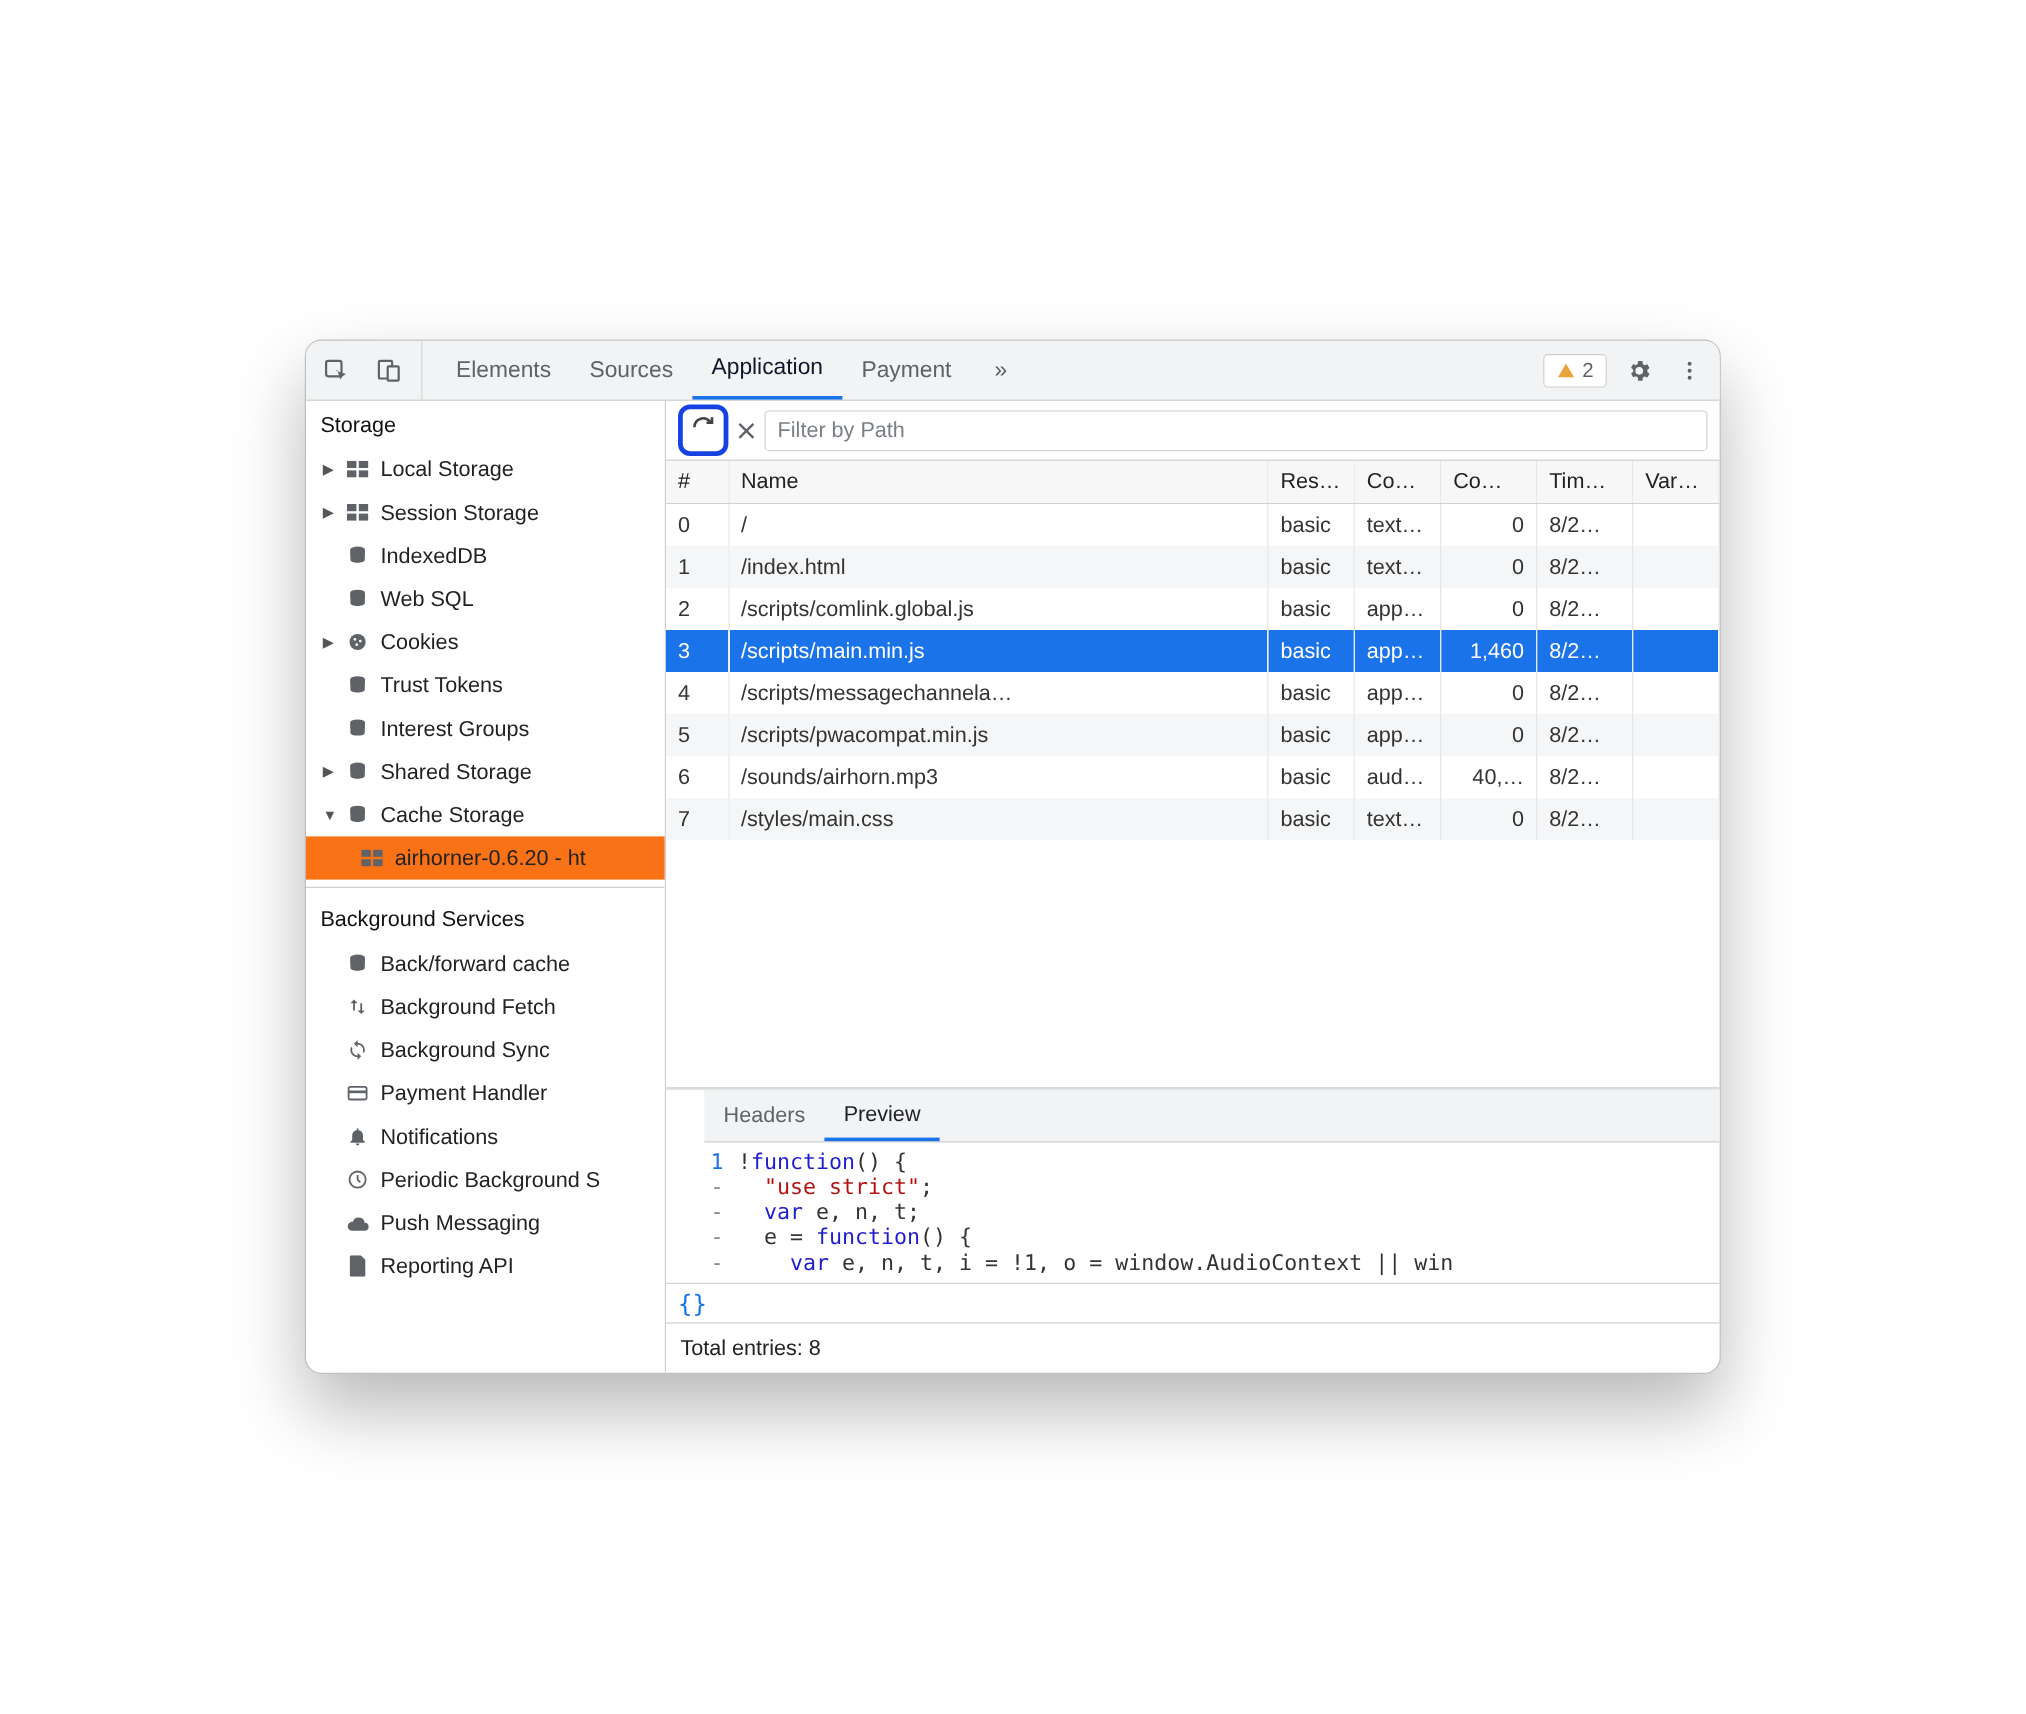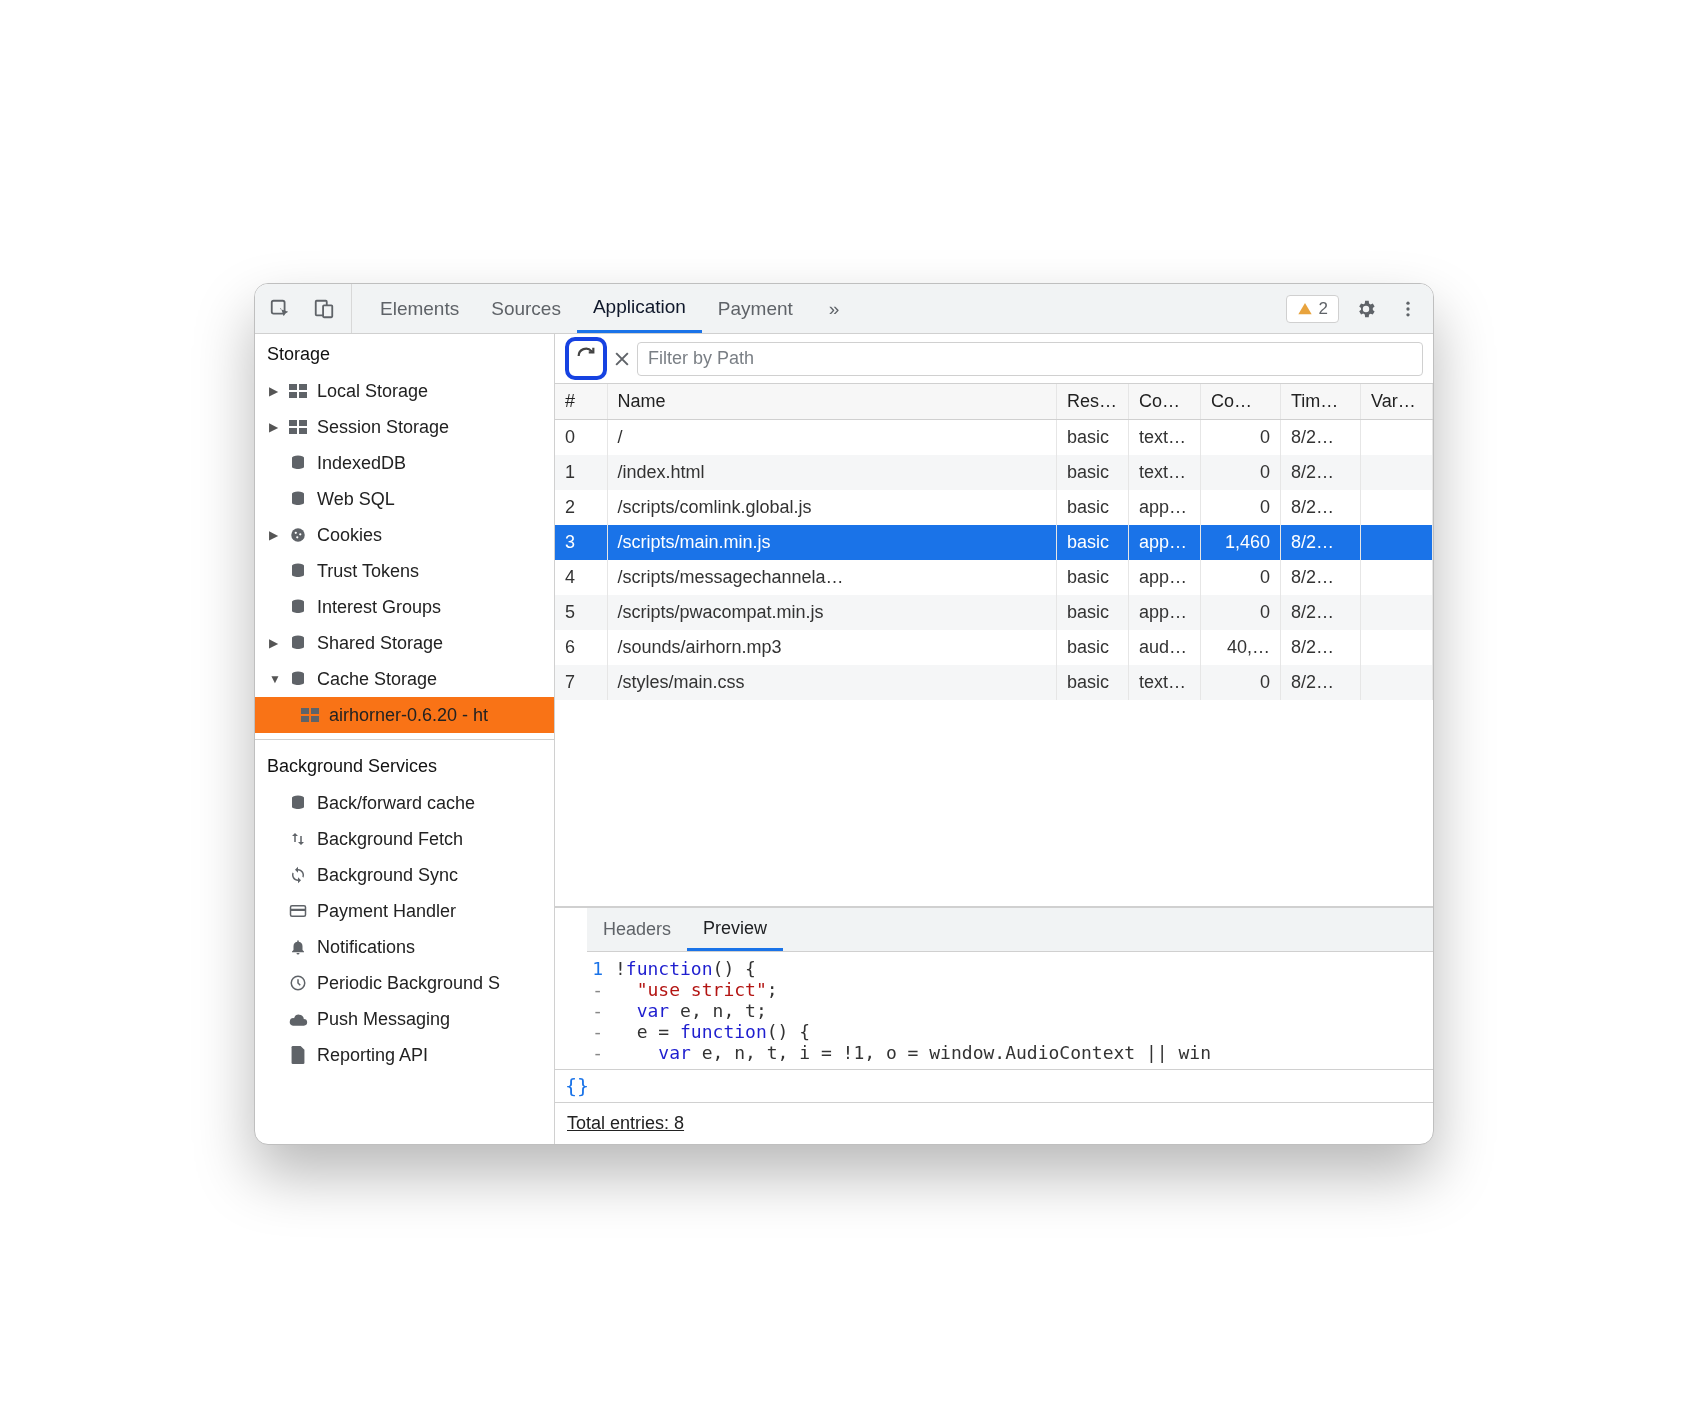--- a/index.html
+++ b/index.html
@@ -98,21 +98,21 @@
   .ptab { padding: 0 16px; display:flex; align-items:center; color:#5f6368; font-size:18px; cursor:pointer; }
   .ptab.active { color:#202124; border-bottom: 3px solid #1a73e8; }
   .code { font-family: Menlo, Consolas, monospace; font-size: 18px; padding: 6px 0 6px 0; overflow:hidden; white-space:pre; }
   .code-row { display:flex; }
   .gutter { width: 60px; text-align:right; padding-right: 12px; color:#1a73e8; user-select:none; }
   .gutter.dash { color:#888; }
   .code-line { flex:1; overflow:hidden; }
   .kw { color:#1e1ecf; }
   .str { color:#b31412; }
   .obj-bar { border-top:1px solid #d0d0d0; padding: 4px 10px; font-family: Menlo, monospace; color:#1a73e8; font-size:20px; }
-  .footer { border-top:1px solid #d0d0d0; padding: 10px 12px; font-size: 18px; color:#222;text-decoration:underline; }
+  .footer { border-top:1px solid #d0d0d0; padding: 10px 12px; font-size: 18px; color:#222; }
 </style>
 </head>
 <body>
 
 <div class="window">
 
 
   <div class="tabs-bar">
     <div class="tabs-left">
       <span class="icon-btn">

